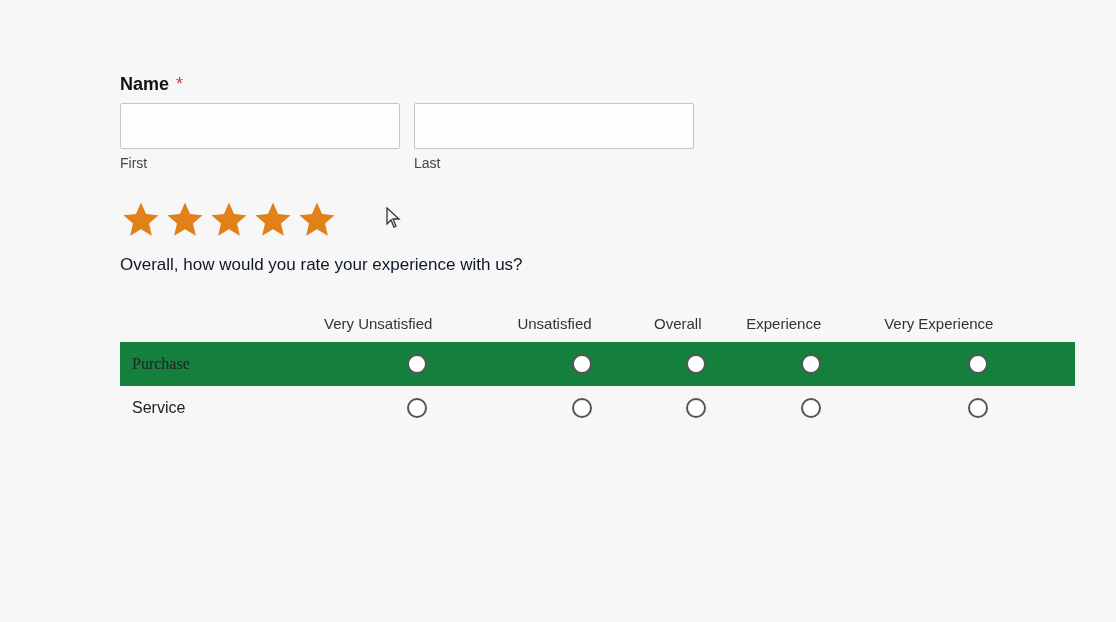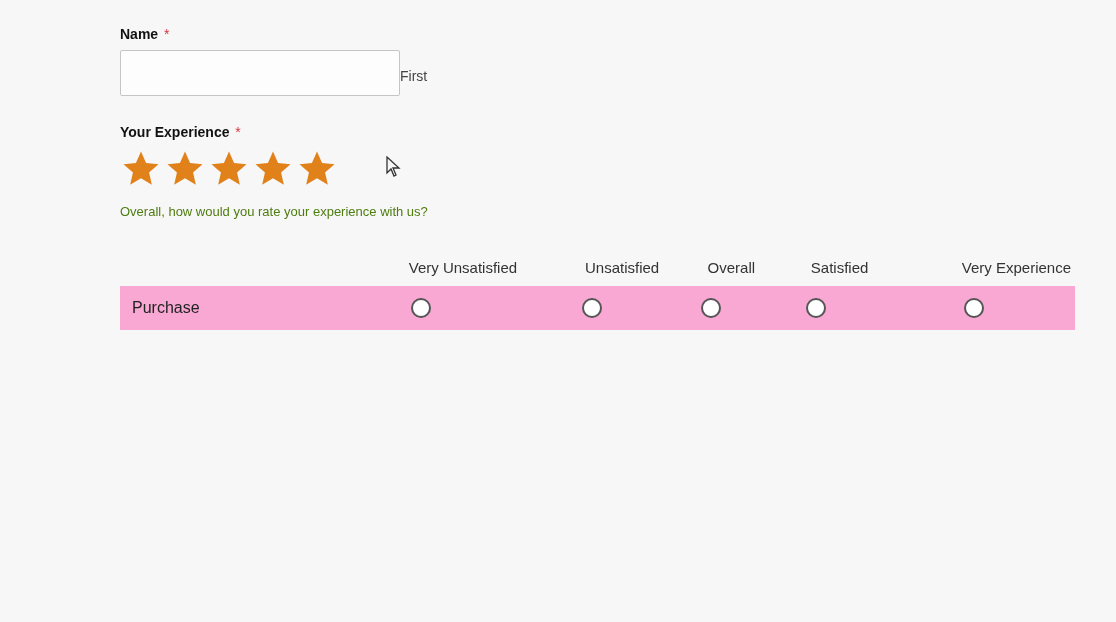--- a/index.html
+++ b/index.html
@@ -13,37 +13,38 @@
       color: #222;
       width: 1116px;
       height: 622px;
       overflow: hidden;
     }
     .form {
       padding: 26px 100px 20px 120px;
     }
     .field-label {
       font-weight: 700;
-      font-size: 14px;
+      font-size: 18px;
       color: #111;
       margin-bottom: 8px;
+      margin-top: 48px;
     }
     .required {
       color: #d63638;
       font-weight: 400;
       margin-left: 2px;
     }
     .name-row {
       display: flex;
       gap: 14px;
       margin-bottom: 28px;
     }
     .name-col {
       display: flex;
-      align-items: center;
+      flex-direction: column;
     }
     .text-input {
       width: 280px;
       height: 46px;
       border: 1px solid #c5c5c5;
       border-radius: 2px;
       background: #fdfdfd;
       font-size: 15px;
       padding: 0 10px;
     }
@@ -77,51 +78,52 @@
     .star {
       cursor: pointer;
     }
     .cursor-arrow {
       position: absolute;
       left: 266px;
       top: 8px;
       pointer-events: none;
     }
     .description {
-      font-size: 13px;
-      color: #4d7c0f;
+      font-size: 17px;
+      color: #0f172a;
       margin-top: 14px;
     }
     .satisfy-section {
       margin-top: 8px;
     }
     .likert-table {
       width: 955px;
       border-collapse: collapse;
       margin-top: 10px;
     }
     .likert-table th {
       font-weight: 400;
       font-size: 15px;
       color: #333;
       padding: 10px 4px;
-      text-align: right;
+      text-align: left;
     }
     .likert-table th.row-label-header {
       text-align: left;
       width: 200px;
     }
     .likert-row td {
       padding: 12px 4px;
       text-align: center;
       font-size: 16px;
       color: #222;
     }
     .likert-row.alt {
-      background: #f9a8d4;
+      background: #15803d;
+      font-family: Liberation Serif, serif;
     }
     .likert-row td.row-label {
       text-align: left;
       padding-left: 12px;
     }
     .radio-circle {
       display: inline-block;
       width: 20px;
       height: 20px;
       border: 2px solid #555;
@@ -138,28 +140,28 @@
 
   <div class="field-label">
     <span>Name</span>
     <span class="required">*</span>
   </div>
   <div class="name-row">
     <div class="name-col">
       <input type="text" class="text-input" value="" style="">
       <div class="sub-label">First</div>
     </div>
+    <div class="name-col">
+      <input type="text" class="text-input" value="" style="">
+      <div class="sub-label">Last</div>
+    </div>
   </div>
 
 
   <div class="experience-section">
-    <div class="field-label">
-      <span>Your Experience</span>
-      <span class="required">*</span>
-    </div>
     <div class="stars" id="stars-container">
 
       <svg width="42" height="42" viewBox="0 0 24 24" class="star">
           <path d="M12 2 L14.9 8.6 L22 9.3 L16.6 14 L18.2 21 L12 17.3 L5.8 21 L7.4 14 L2 9.3 L9.1 8.6 Z" fill="#e0811a"></path>
         </svg>
         <svg width="42" height="42" viewBox="0 0 24 24" class="star">
           <path d="M12 2 L14.9 8.6 L22 9.3 L16.6 14 L18.2 21 L12 17.3 L5.8 21 L7.4 14 L2 9.3 L9.1 8.6 Z" fill="#e0811a"></path>
         </svg>
         <svg width="42" height="42" viewBox="0 0 24 24" class="star">
           <path d="M12 2 L14.9 8.6 L22 9.3 L16.6 14 L18.2 21 L12 17.3 L5.8 21 L7.4 14 L2 9.3 L9.1 8.6 Z" fill="#e0811a"></path>
@@ -178,30 +180,38 @@
   </div>
 
   <div class="satisfy-section">
     <table class="likert-table">
       <thead>
         <tr>
           <th class="row-label-header"></th>
           <th>Very Unsatisfied</th>
           <th>Unsatisfied</th>
           <th>Overall</th>
-          <th>Satisfied</th>
+          <th>Experience</th>
           <th>Very Experience</th>
         </tr>
       </thead>
       <tbody id="likert-body">
       <tr class="likert-row alt">
             <td class="row-label">Purchase</td>
             <td><span class="radio-circle"></span></td>
             <td><span class="radio-circle"></span></td>
             <td><span class="radio-circle"></span></td>
             <td><span class="radio-circle"></span></td>
             <td><span class="radio-circle"></span></td>
           </tr>
+          <tr class="likert-row">
+            <td class="row-label">Service</td>
+            <td><span class="radio-circle"></span></td>
+            <td><span class="radio-circle"></span></td>
+            <td><span class="radio-circle"></span></td>
+            <td><span class="radio-circle"></span></td>
+            <td><span class="radio-circle"></span></td>
+          </tr>
         </tbody>
     </table>
   </div>
 
 </div>
 
 </body></html>

